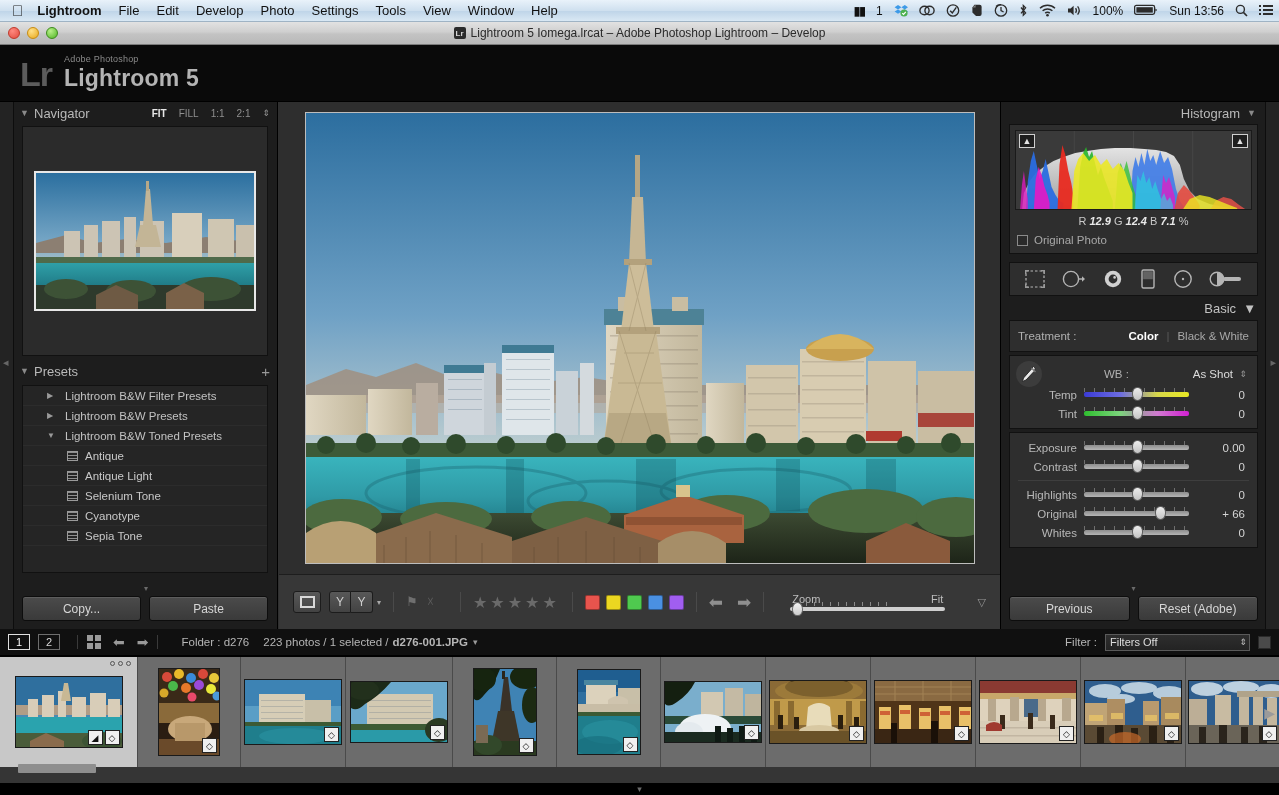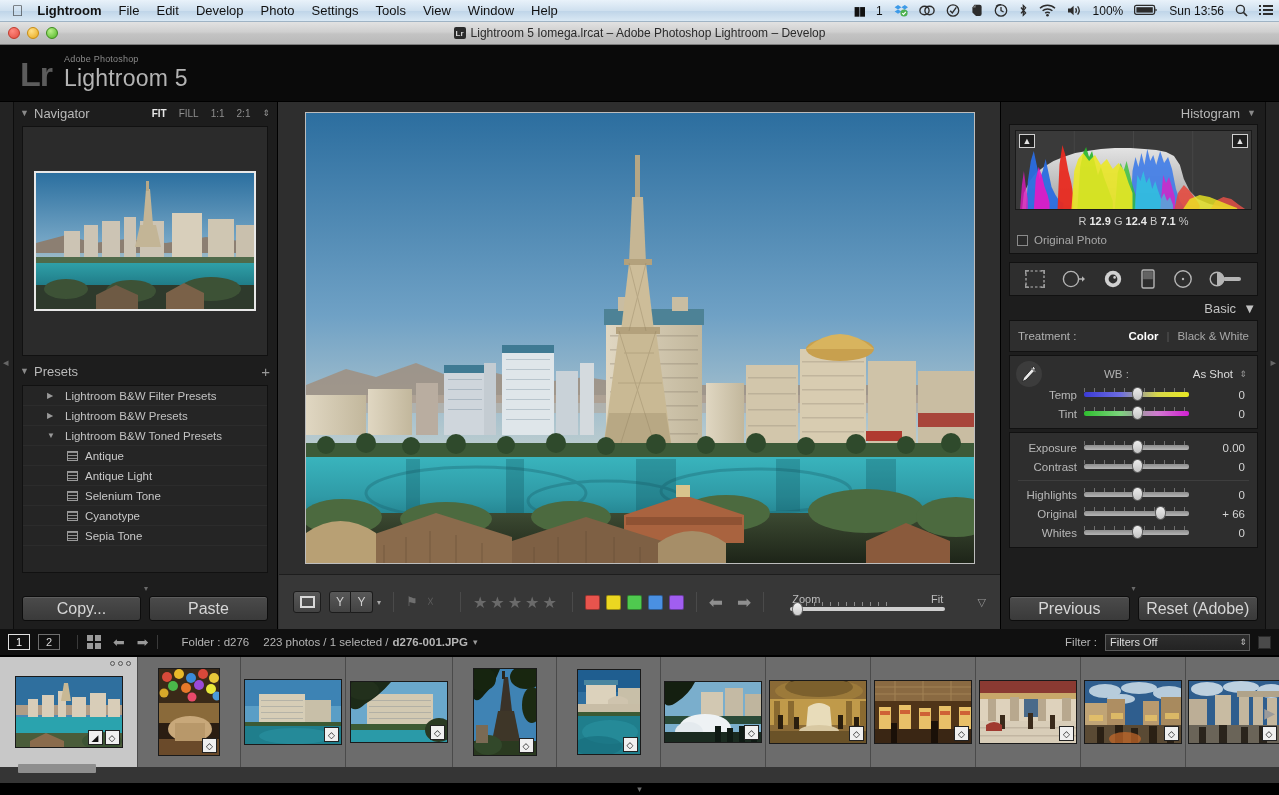--- a/index.html
+++ b/index.html
@@ -52,21 +52,21 @@
     background: #0a0a0a;
     border-bottom: 1px solid #000;
   }
   .lr-logo { position: absolute; left: 20px; top: 10px; display: flex; align-items: flex-end; gap: 12px; }
   .lr-mark {
     font-size: 34px; color: #5c5c5c; font-weight: bold; letter-spacing: -1px;
     line-height: 0.95; font-family: "Liberation Sans", sans-serif;
   }
   .lr-name { display: flex; flex-direction: column; line-height: 1; }
   .lr-sub { font-size: 9px; color: #8a8a8a; letter-spacing: 0.2px; margin-bottom: 3px; }
-  .lr-main { font-size: 23px; color: #b4b4b4; font-weight: 400; letter-spacing: 0.2px; }
+  .lr-main { font-size: 23px; color: #b4b4b4; font-weight: 700; letter-spacing: 0.2px; }
 
   .modules { position: absolute; right: 12px; top: 64px; display: flex; align-items: center; font-size: 19px; }
   .module { color: #9a9a9a; padding: 0 12px; font-weight: 300; cursor: default; }
   .module.active { color: #ffffff; font-weight: bold; }
   .module-sep { color: #4a4a4a; font-size: 15px; }
 
   
   .main { position: absolute; top: 102px; left: 0; width: 1279px; height: 527px; background: #2f2f2f; }
 
   
@@ -106,21 +106,21 @@
   .preset-row.item { padding-left: 62px; color: #c8c8c8; }
   .preset-ico {
     position: absolute; left: 44px; width: 11px; height: 10px; border: 1px solid #9a9a9a;
     background: repeating-linear-gradient(to bottom, #8e8e8e 0 1px, transparent 1px 3px);
   }
 
   .lp-buttons { position: absolute; bottom: 8px; left: 8px; width: 246px; display: flex; gap: 8px; }
   .lrbtn {
     flex: 1; height: 25px; border-radius: 3px; border: 1px solid #0d0d0d;
     background: linear-gradient(to bottom, #4b4b4b, #3a3a3a);
-    color: #d6d6d6; font-size: 16px; display: flex; align-items: center; justify-content: center;
+    color: #d6d6d6; font-size: 12px; display: flex; align-items: center; justify-content: center;
     box-shadow: inset 0 1px 0 #5d5d5d;
   }
   .panel-caret { position: absolute; bottom: 36px; left: 0; width: 264px; text-align: center; font-size: 8px; color: #6a6a6a; }
 
   
   .center { position: absolute; left: 279px; top: 0; width: 721px; height: 527px; background: #2e2e2e; }
   .photo-area { position: absolute; left: 0; top: 0; width: 721px; height: 472px; display: flex; align-items: center; justify-content: center; }
   .photo-frame { width: 670px; height: 452px; border: 1px solid #bdbdbd; position: relative; overflow: hidden; background: #9ab; }
 
   .toolbar {
@@ -171,21 +171,21 @@
 
   .rp-header { display: flex; align-items: center; justify-content: flex-end; height: 22px; padding-right: 10px; font-size: 13px; color: #b9b9b9; gap: 7px; }
   .rp-header .tri { font-size: 9px; color: #8a8a8a; }
 
   .histo-box { margin: 0 8px; background: #2e2e2e; border: 1px solid #111; padding: 5px; }
   .histo { position: relative; width: 100%; height: 80px; background: #3a3a3a; border: 1px solid #1a1a1a; overflow: hidden; }
   .clip-tri { position: absolute; top: 3px; width: 16px; height: 14px; border: 1px solid #cfcfcf; background: #1e1e1e;
     display: flex; align-items: center; justify-content: center; font-size: 9px; color: #e2e2e2; }
   .clip-tri.l { left: 3px; } .clip-tri.r { right: 3px; }
   .rgbline { text-align: center; font-size: 11px; color: #c9c9c9; padding: 5px 0 3px; }
-  .rgbline b { color: #e9e9e9; }
+  .rgbline b { color: #e9e9e9; font-style: italic; }
   .origrow { display: flex; align-items: center; gap: 6px; font-size: 11.5px; color: #a8a8a8; padding: 4px 2px 2px; }
   .chkbox { width: 11px; height: 11px; border: 1px solid #8a8a8a; background: #2a2a2a; }
 
   .toolstrip {
     margin: 8px 8px 0; background: #2e2e2e; border: 1px solid #111; height: 34px;
     display: flex; align-items: center; justify-content: space-around; padding: 0 6px;
   }
   .tsi { color: #b5b5b5; display: flex; align-items: center; }
 
   .basic-head { display: flex; align-items: center; justify-content: flex-end; height: 24px; padding-right: 10px; font-size: 13px; color: #c2c2c2; gap: 7px; }

